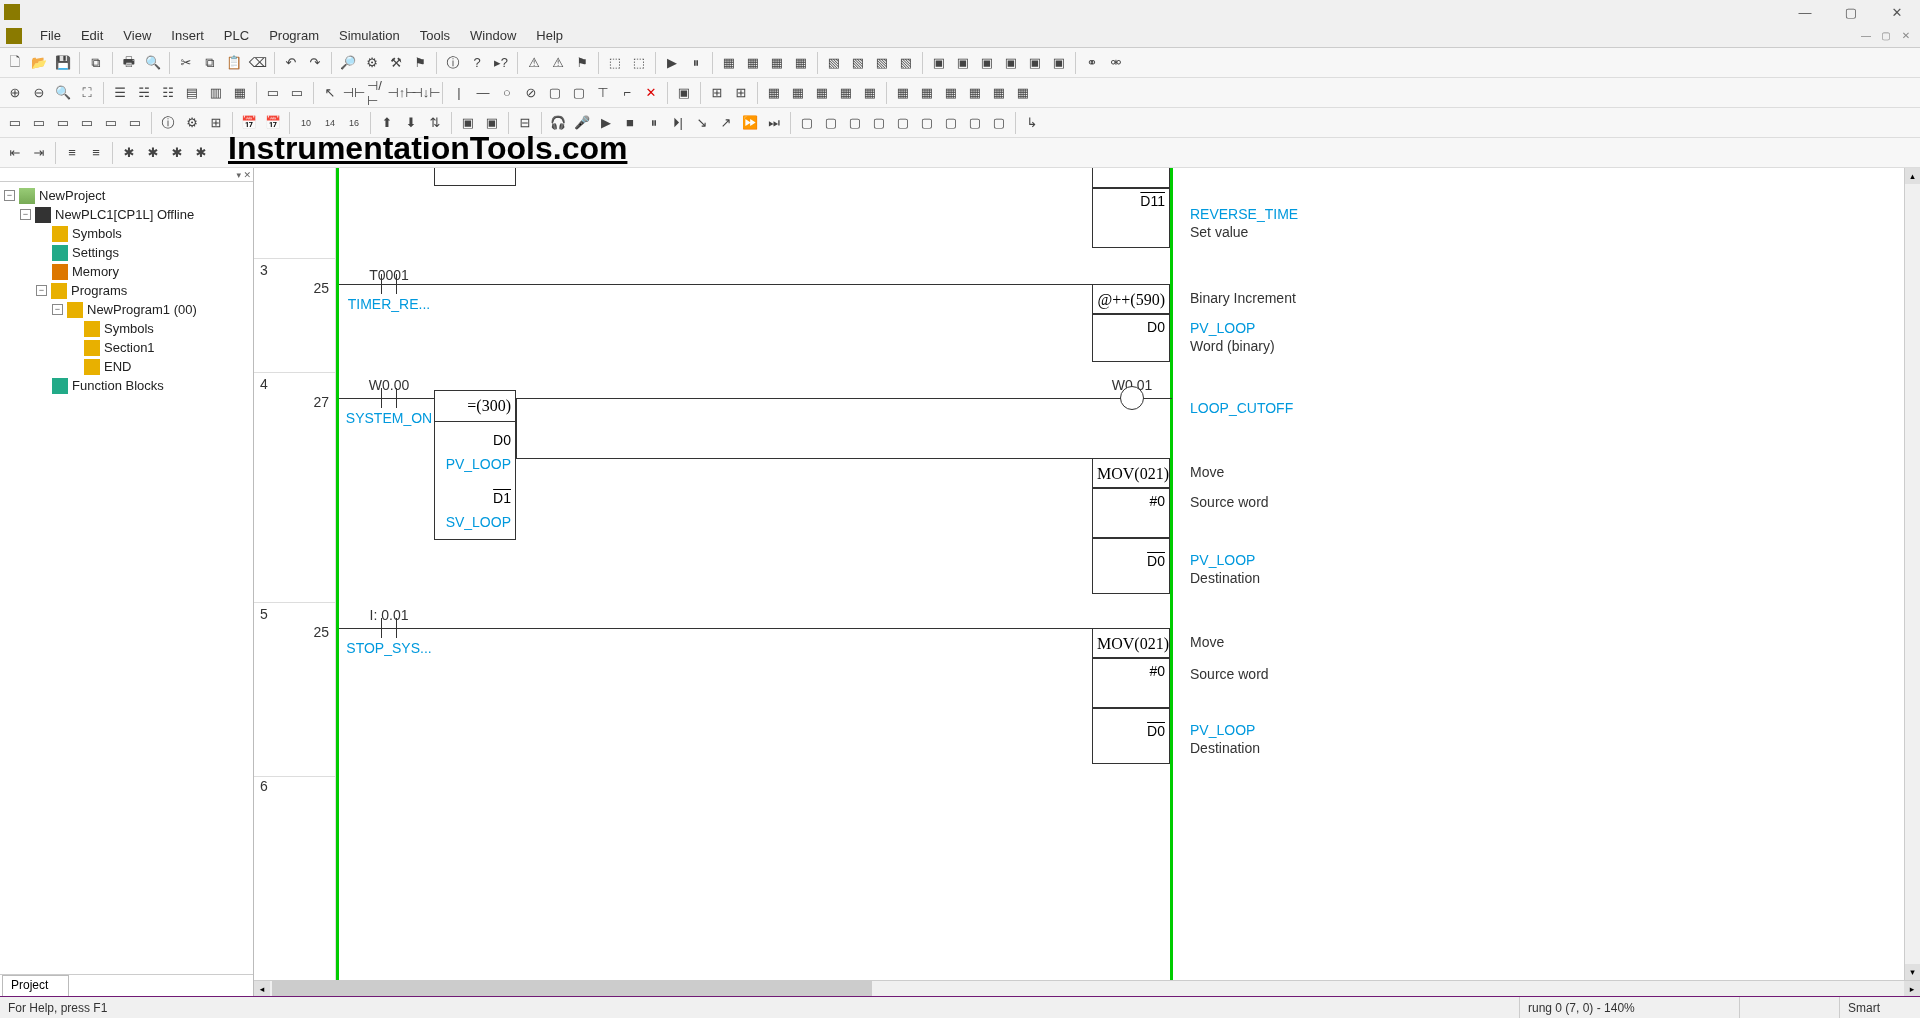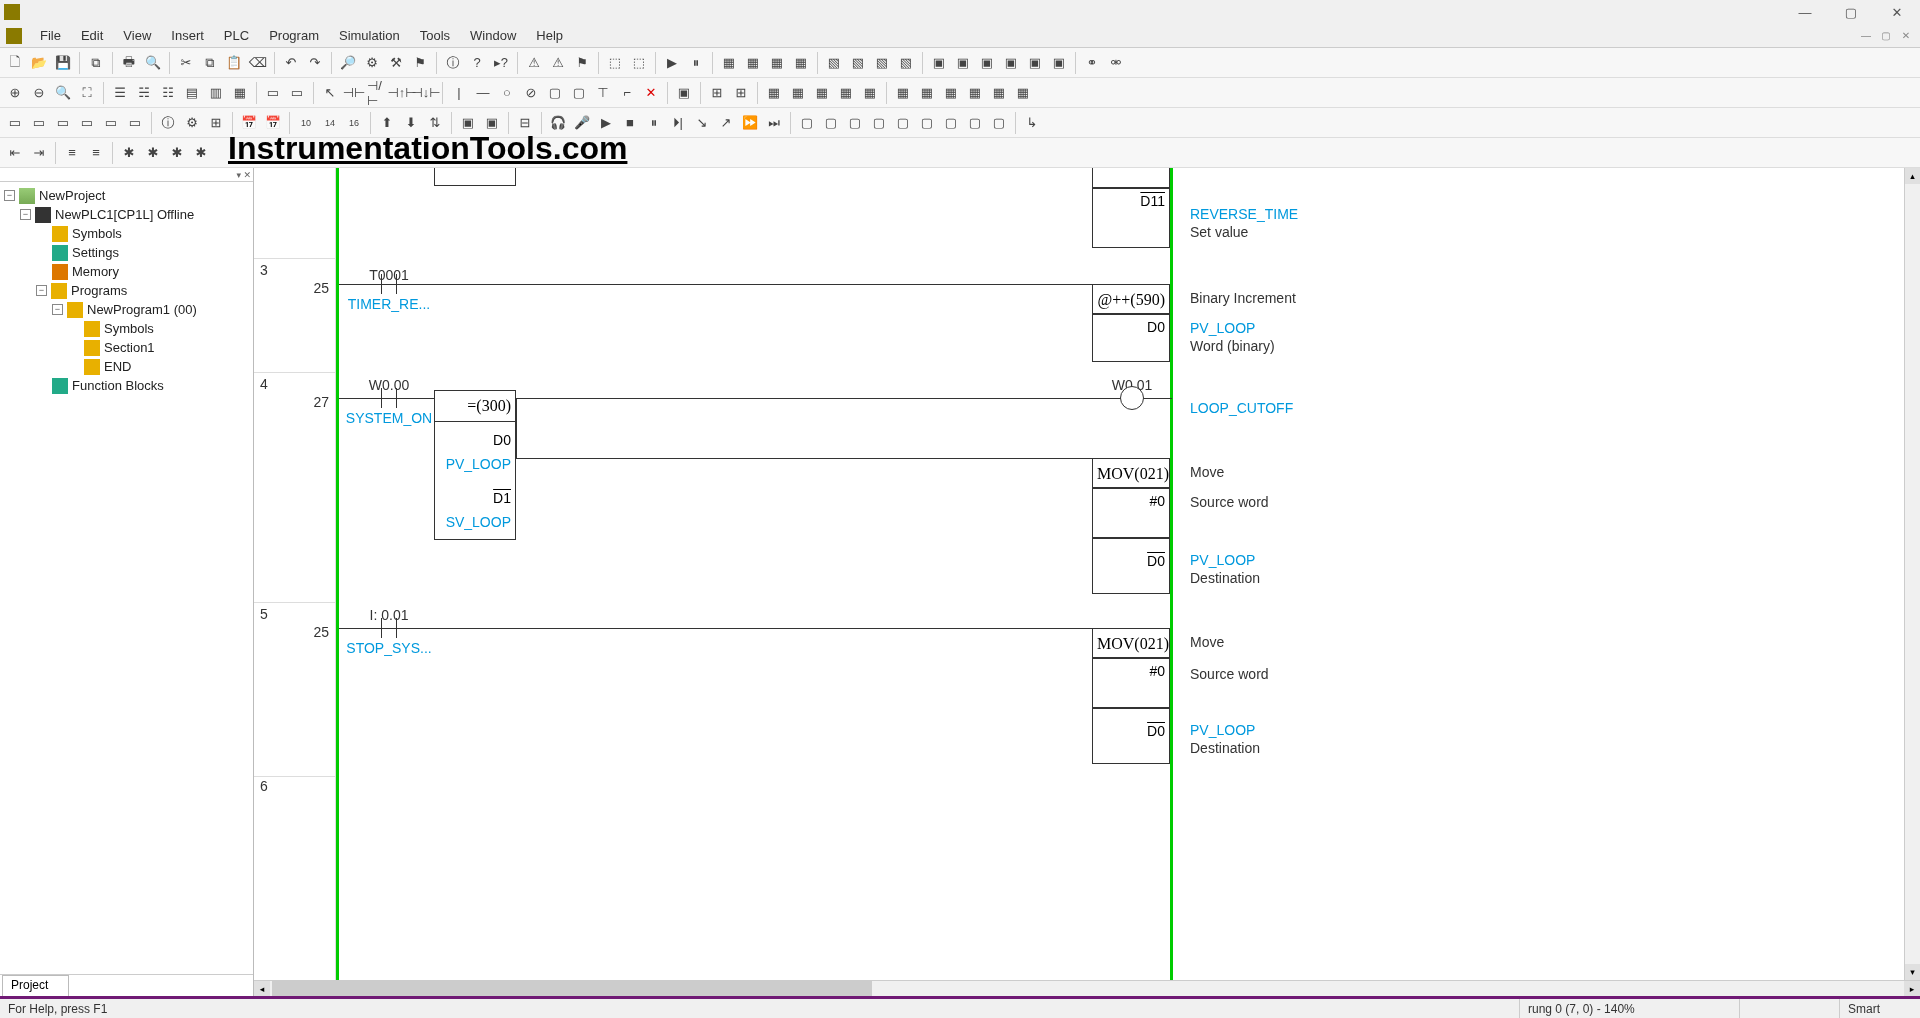--- a/index.html
+++ b/index.html
@@ -65,21 +65,21 @@
 .addr-lbl { position: absolute; font-size: 14px; color: #333; text-align: center; transform: translateX(-50%); }
 .sym-lbl { position: absolute; font-size: 14px; color: #09d; transform: translateX(-50%); white-space: nowrap; }
 .cmt { position: absolute; font-size: 14px; color: #333; }
 .cmt-sym { color: #09d; }
 
 .fbox { position: absolute; border: 1px solid #333; background: #fff; }
 .fbox .hdr { border-bottom: 1px solid #333; text-align: right; font-size: 16px; padding: 6px 4px; font-family: Liberation Serif, serif; }
 .fbox .row { text-align: right; font-size: 14px; padding: 4px; }
 .fbox .over { text-decoration: overline; }
 
-.statusbar { position: absolute; bottom: 0; left: 0; right: 0; height: 22px; background: #f0f0f0; border-top: 3px solid #701a75; display: flex; align-items: flex-end; font-size: 12px; color: #333; }
+.statusbar { position: absolute; bottom: 0; left: 0; right: 0; height: 22px; background: #f0f0f0; border-top: 1px solid #701a75; display: flex; align-items: flex-end; font-size: 12px; color: #333; }
 .statusbar .cell { padding: 0 8px; border-right: 1px solid #ccc; height: 100%; display: flex; align-items: center; }
 </style>
 </head>
 <body>
 
 <div class="titlebar">
   <span class="icon-sq"></span>
   <div class="winbtns">
     <span>—</span>
     <span>▢</span>

